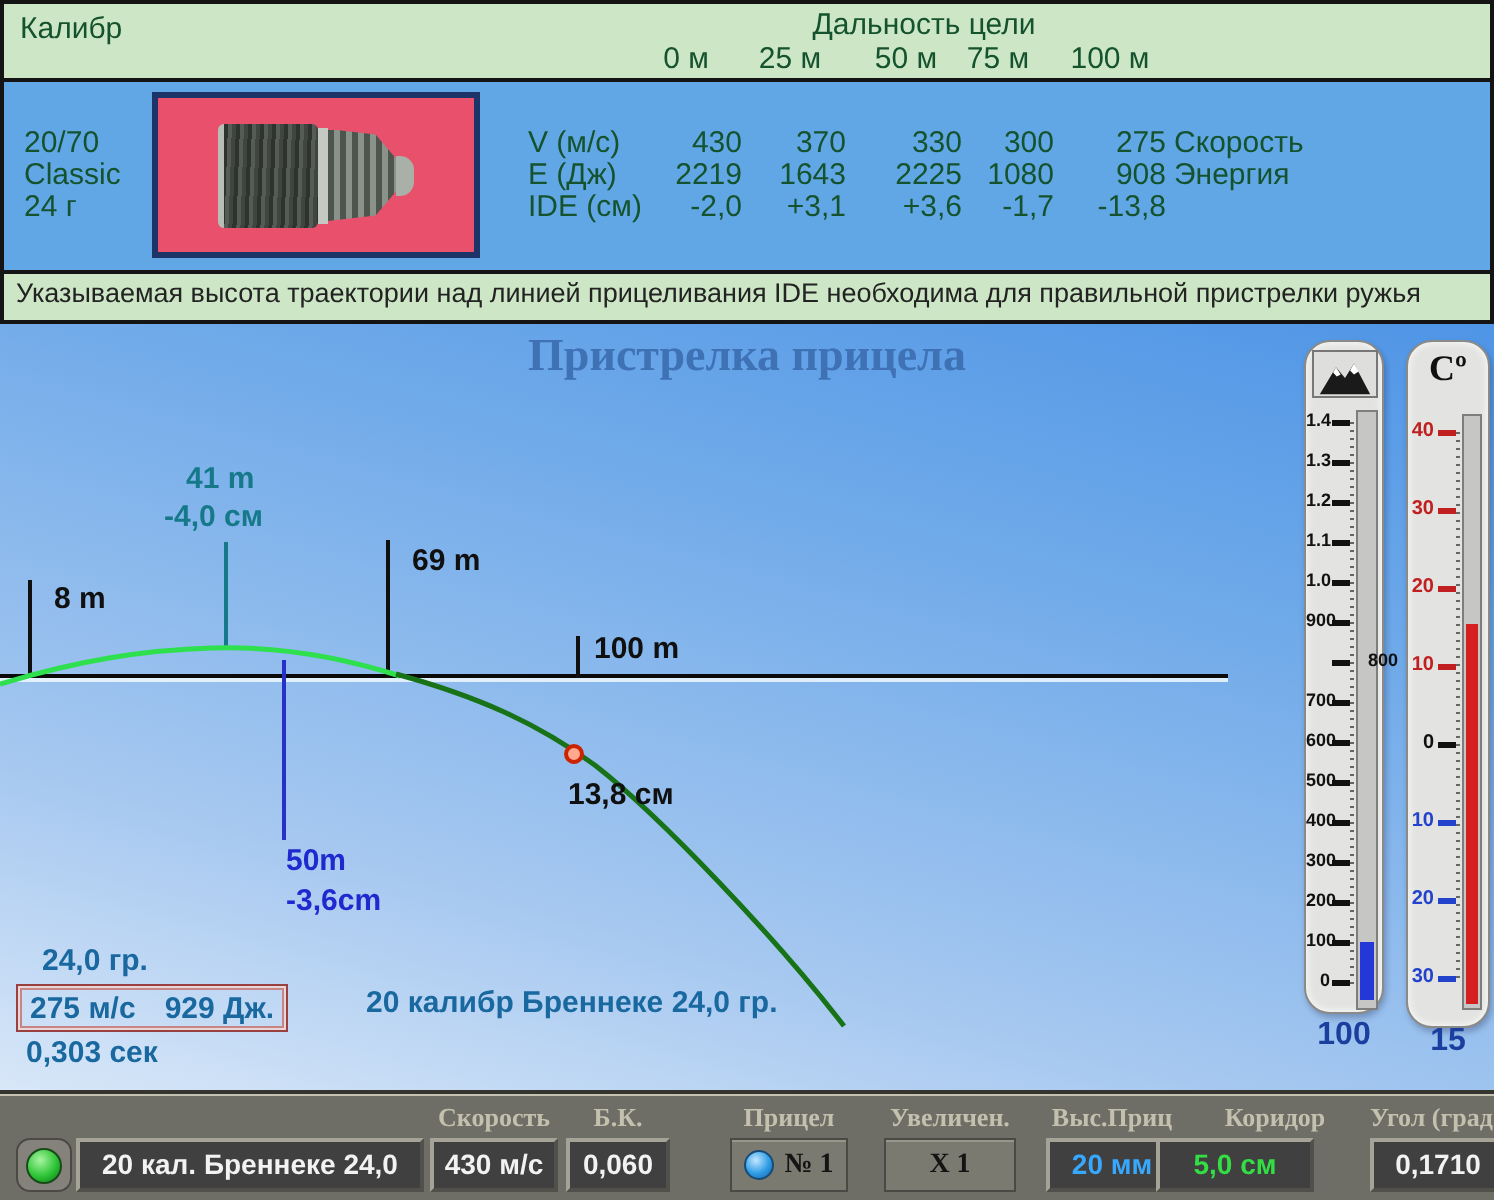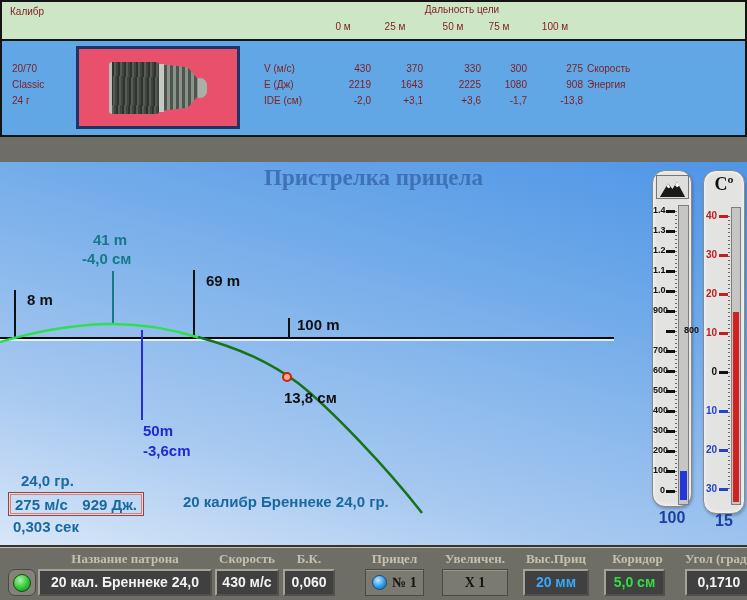--- a/index.html
+++ b/index.html
@@ -7,21 +7,21 @@
        font-family:"Liberation Sans","DejaVu Sans",sans-serif;background:#6f6e66;}
   #app *{box-sizing:border-box;}
 
   
   .hdr{position:absolute;left:0;top:0;width:747px;height:41px;background:#cde7c6;
        border:2px solid #141414;}
   .tdata{position:absolute;left:0;top:41px;width:747px;height:96px;background:#61a7e6;
        border:2px solid #141414;border-top:0;}
   .note{position:absolute;left:0;top:137px;width:747px;height:25px;background:#cde7c6;
        border:2px solid #141414;border-top:0;}
-  .hdr span,.tdata span{position:absolute;color:#7f1d1d;font-size:10px;white-space:nowrap;}
+  .hdr span,.tdata span{position:absolute;color:#14532d;font-size:15px;white-space:nowrap;}
   .cal{left:8px;top:4px;}
   .dtitle{left:340px;top:2px;width:240px;text-align:center;}
   .colh{top:19px;width:56px;text-align:center;}
   .cart{left:10px;}
   .rowlab{left:262px;}
   .cellv{width:56px;text-align:right;}
   .desc{left:585px;}
   .notetxt{position:absolute;left:6px;top:2px;font-size:13.5px;color:#232323;white-space:nowrap;}
 
   
@@ -156,20 +156,23 @@
     <span class="cellv" style="left:313px;top:54px">-2,0</span>
     <span class="cellv" style="left:365px;top:54px">+3,1</span>
     <span class="cellv" style="left:423px;top:54px">+3,6</span>
     <span class="cellv" style="left:469px;top:54px">-1,7</span>
     <span class="cellv" style="left:525px;top:54px">-13,8</span>
 
     <span class="desc" style="top:22px">Скорость</span>
     <span class="desc" style="top:38px">Энергия</span>
   </div>
 
+  <div class="note">
+    <span class="notetxt">Указываемая высота траектории над линией прицеливания IDE необходима для правильной пристрелки ружья</span>
+  </div>
 
   <div class="chart">
     <div class="ctitle">Пристрелка прицела</div>
 
     <div class="sline"></div>
     <div class="vt" style="left:14px;top:128px;height:47px"></div>
     <div class="vt teal" style="left:112px;top:109px;height:54px"></div>
     <div class="vt" style="left:193px;top:108px;height:69px"></div>
     <div class="vt" style="left:288px;top:156px;height:21px"></div>
     <div class="vt blue" style="left:141px;top:168px;height:90px"></div>
@@ -262,21 +265,20 @@
         <div class="ticklab neg" style="top: 234px;">10</div>
         <div class="tick neg" style="top: 278px;"></div>
         <div class="ticklab neg" style="top: 273px;">20</div>
         <div class="tick neg" style="top: 317px;"></div>
         <div class="ticklab neg" style="top: 312px;">30</div>
       </div>
     <span class="gval" style="left:704px;top:350px">15</span>
   </div>
 
   <div class="bar">
-    <span class="blab" style="left:38px;width:174px">Название патрона</span>
     <span class="blab" style="left:215px;width:64px">Скорость</span>
     <span class="blab" style="left:283px;width:52px">Б.К.</span>
     <span class="blab" style="left:365px;width:59px">Прицел</span>
     <span class="blab" style="left:442px;width:66px">Увеличен.</span>
     <span class="blab" style="left:523px;width:66px">Выс.Приц</span>
     <span class="blab" style="left:607px;width:61px">Коридор</span>
     <span class="blab" style="left:685px;width:70px;text-align:left">Угол (град</span>
 
     <div class="bezel">
       <div class="led g"></div>
@@ -285,17 +287,17 @@
     <div class="fld" style="left:215px;width:64px">430 м/с</div>
     <div class="fld" style="left:283px;width:52px">0,060</div>
     <div class="panel" style="left:365px;width:59px">
       <div class="led b"></div>
       <span>№ 1</span>
     </div>
     <div class="panel" style="left:442px;width:66px">
       <span>Х 1</span>
     </div>
     <div class="fld cyan" style="left:523px;width:66px">20 мм</div>
-    <div class="fld grn" style="left:604px;width:61px">5,0 см</div>
+    <div class="fld grn" style="left:578px;width:79px">5,0 см</div>
     <div class="fld" style="left:685px;width:68px">0,1710</div>
   </div>
 
 </div>
 
 </body></html>

